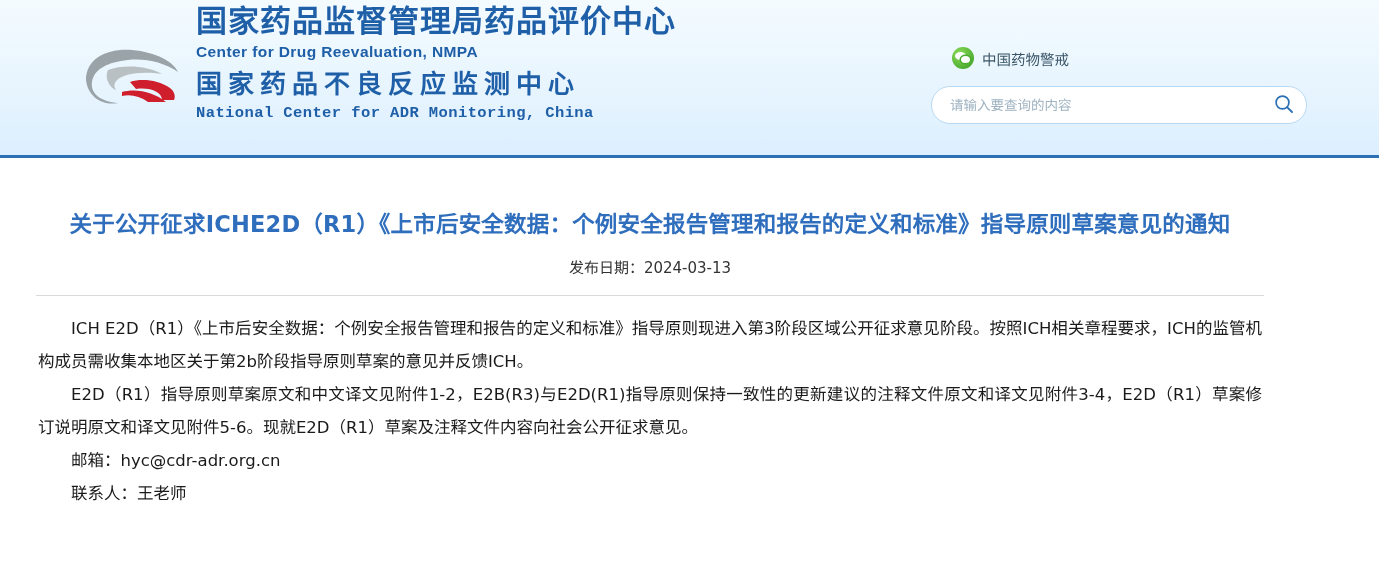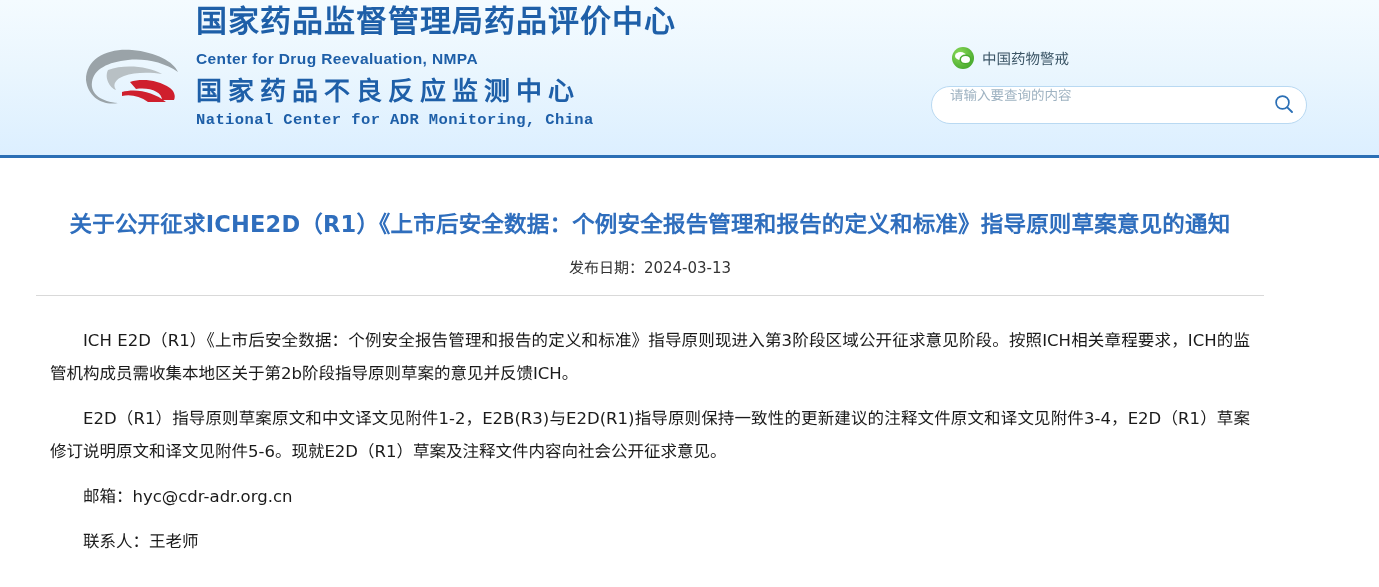--- a/index.html
+++ b/index.html
@@ -51,21 +51,21 @@
     letter-spacing: 1px;
     line-height: 38px;
     white-space: nowrap;
   }
   .title-en-1 {
     font-size: 15.5px;
     font-weight: bold;
     color: #1e5fa8;
     letter-spacing: 0.4px;
     line-height: 22px;
-    margin-top: 8px;
+    margin-top: 1px;
     white-space: nowrap;
   }
   .title-cn-2 {
     font-family: "DejaVu Sans", "Liberation Sans", sans-serif;
     font-size: 26px;
     font-weight: bold;
     color: #1e5fa8;
     letter-spacing: 6px;
     line-height: 38px;
     margin-top: 2px;
@@ -80,20 +80,21 @@
     white-space: nowrap;
     font-family: Liberation Mono, monospace;
   }
 
   
   .brand-link {
     position: absolute;
     left: 952px;
     top: 47px;
     display: flex;
+    align-items: center;
     gap: 8px;
     white-space: nowrap;
   }
   .wechat-badge {
     width: 22px;
     height: 22px;
     border-radius: 50%;
     background: radial-gradient(circle at 35% 32%, #8ddc5a 0%, #4aab2f 75%);
     position: relative;
     display: inline-block;
@@ -125,21 +126,21 @@
     position: absolute;
     left: 931px;
     top: 86px;
     width: 376px;
     height: 38px;
     background: #ffffff;
     border: 1px solid #b9d9f2;
     border-radius: 19px;
     box-sizing: border-box;
     display: flex;
-    align-items: flex-start;
+    align-items: center;
     gap: 36px;
   }
   .search-input {
     flex: 1;
     border: none;
     outline: none;
     background: transparent;
     font-family: "DejaVu Sans", "Liberation Sans", sans-serif;
     font-size: 13.5px;
     color: #333;
@@ -192,21 +193,21 @@
   }
   .body-text {
     font-family: "DejaVu Sans", "Liberation Sans", sans-serif;
     font-size: 16.5px;
     color: #1a1a1a;
     line-height: 33px;
     padding: 16px 38px 0 38px;
     text-align: justify;
   }
   .body-text p {
-    margin: 12px;
+    margin: 0;
     text-indent: 2em;
   }
   .body-text p.noindent {
     text-indent: 2em;
   }
 </style>
 </head>
 <body>
 
 <div class="site-header">

